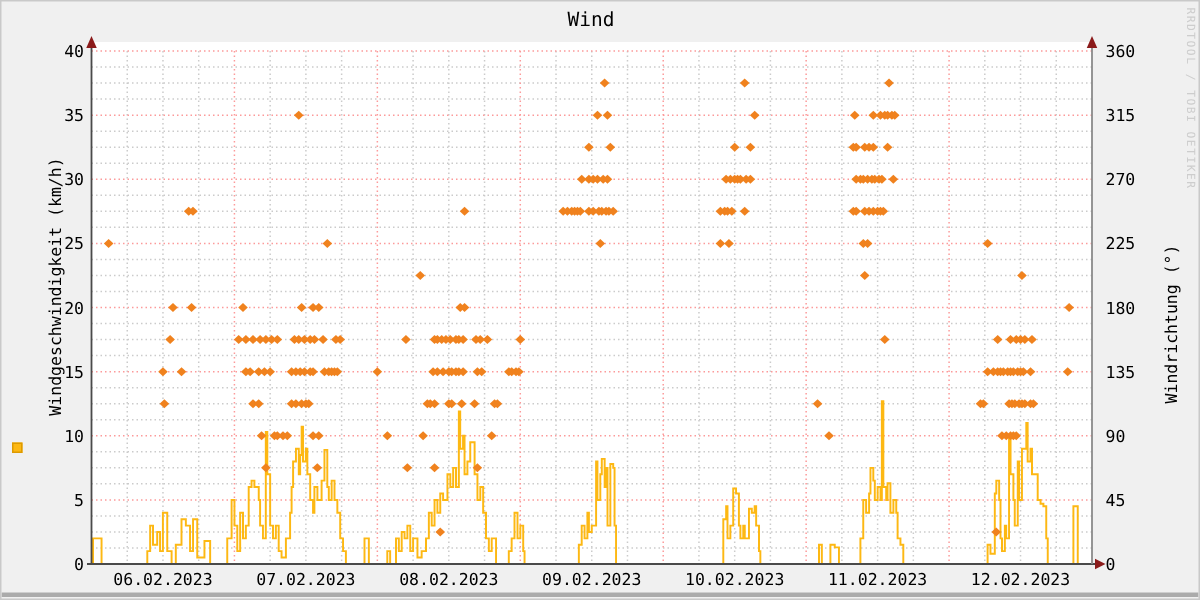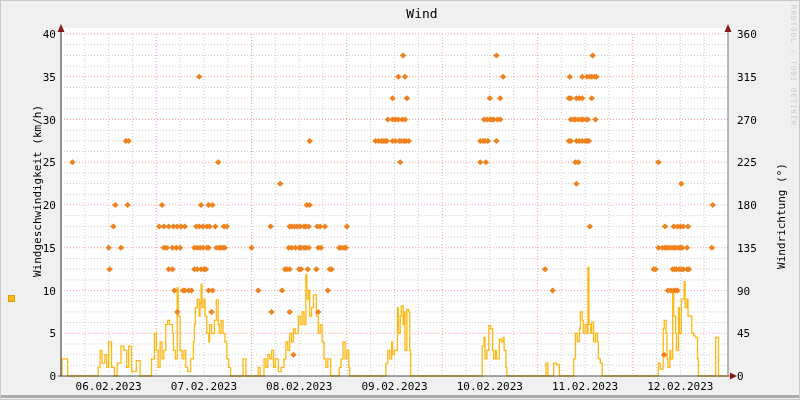--- a/index.html
+++ b/index.html
@@ -3,21 +3,21 @@
 <meta charset="utf-8">
 <style>
   html,body{margin:0;padding:0;background:#fff;}
   .screen{
     position:relative;width:798px;height:398px;
     background:#F0F0F0;border:1px solid #C9C9C9;overflow:hidden;
     font-family:"DejaVu Sans Mono",monospace;
   }
   .chart-title{
     position:absolute;left:393px;top:5px;transform:translateX(-50%);
-    font-size:13px;color:#000;white-space:nowrap;margin-left:28px;
+    font-size:13px;color:#000;white-space:nowrap;
   }
   .ylabel-left{
     position:absolute;left:36px;top:190px;
     transform:translate(-50%,-50%) rotate(-90deg);
     font-size:11px;color:#000;white-space:nowrap;
   }
   .ylabel-right{
     position:absolute;left:780px;top:215px;
     transform:translate(-50%,-50%) rotate(-90deg);
     font-size:11px;color:#000;white-space:nowrap;

